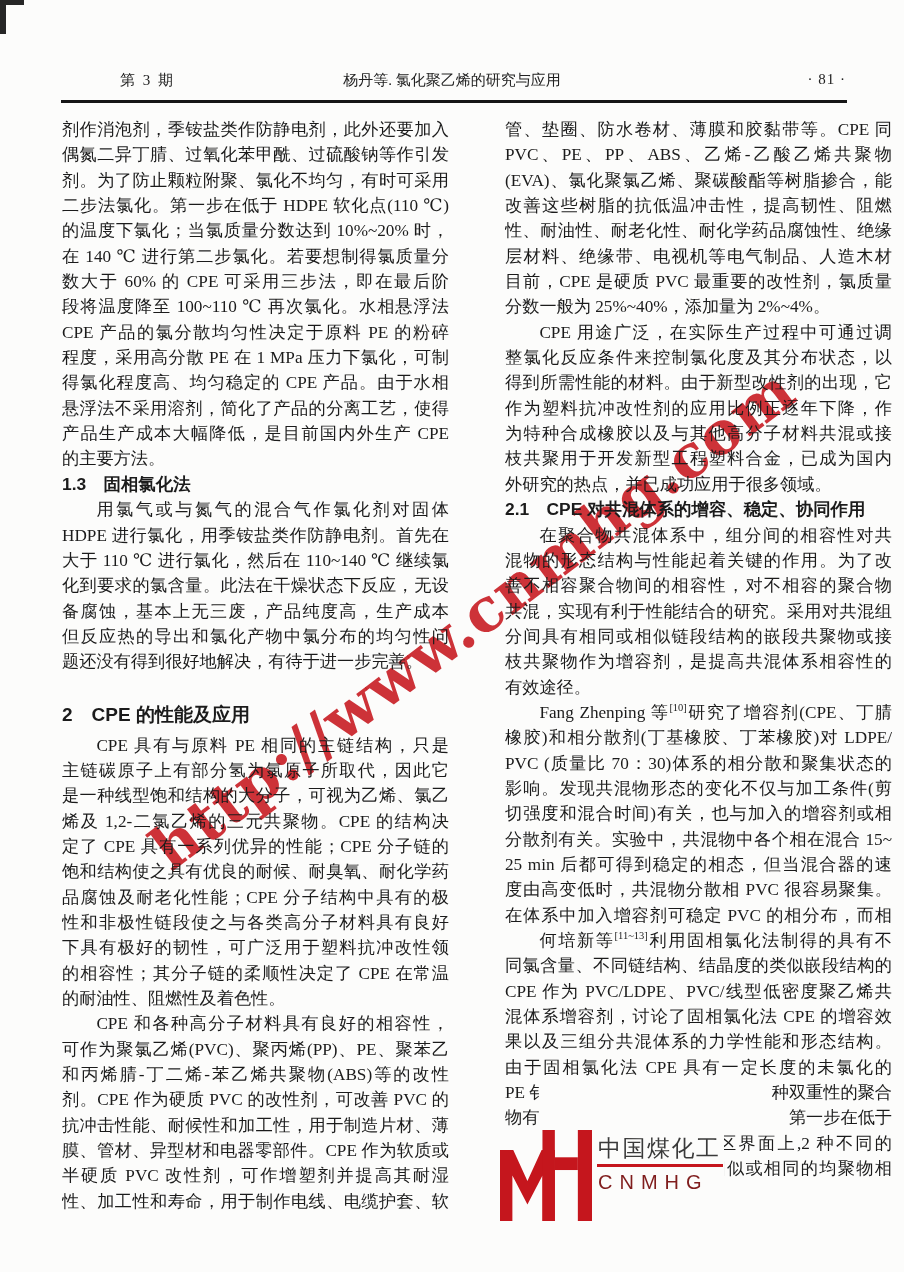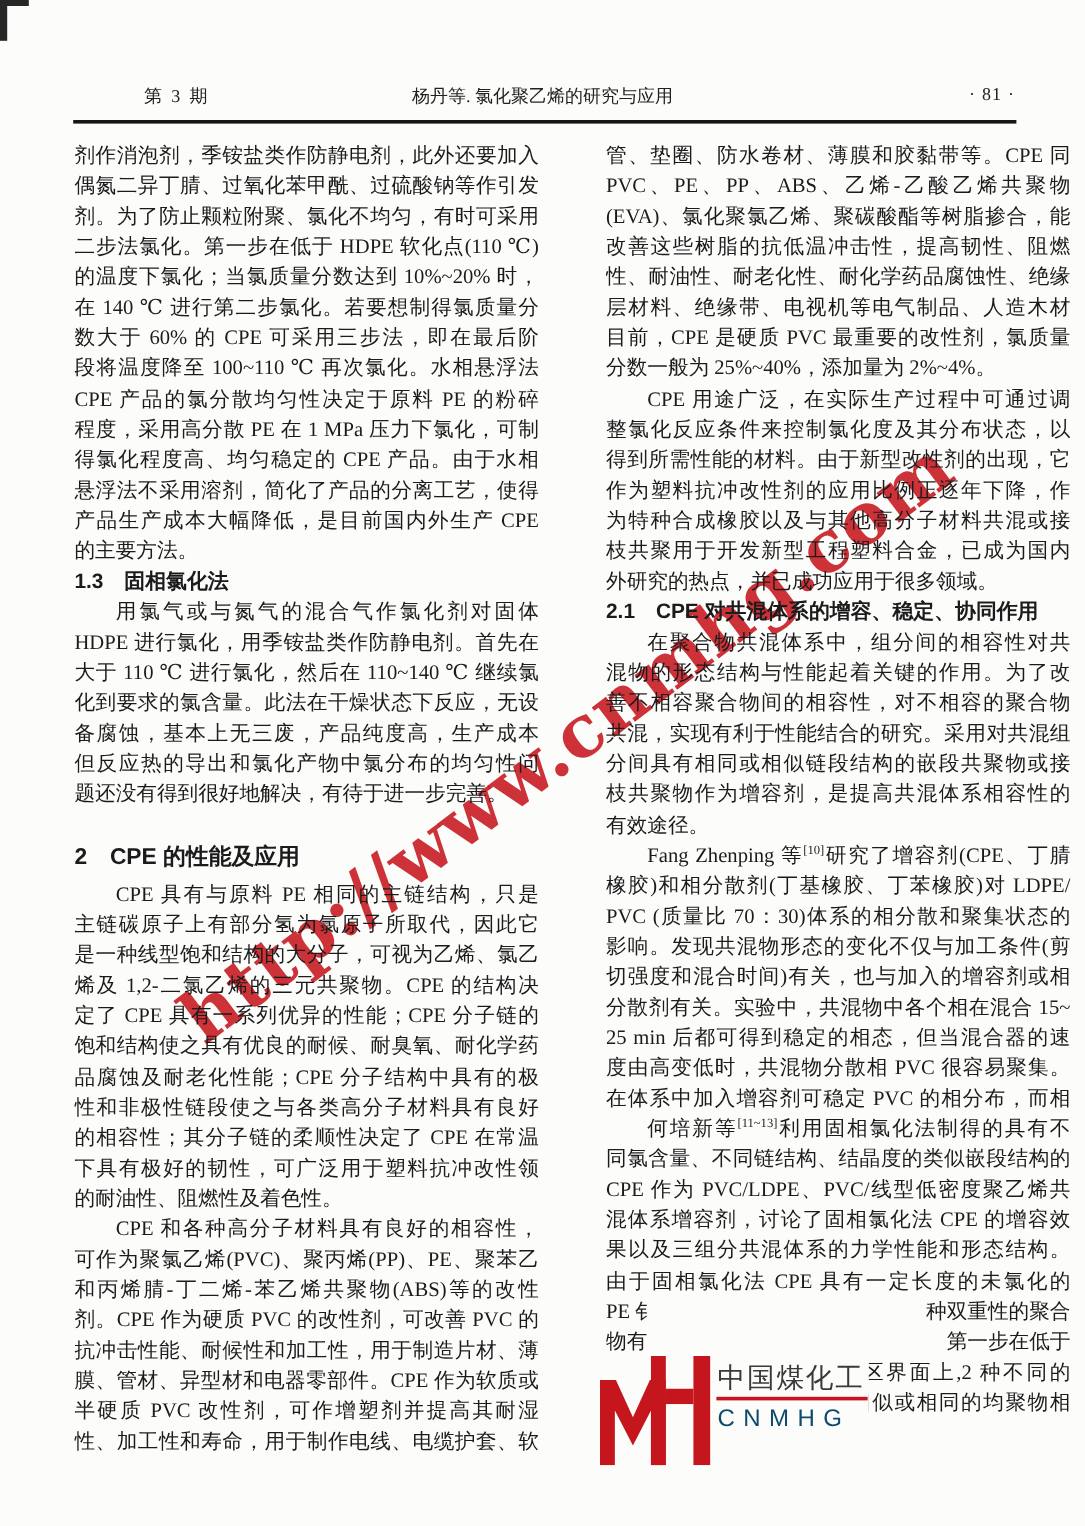--- a/index.html
+++ b/index.html
@@ -39,21 +39,21 @@
   .hd{font-family:"Liberation Sans","DejaVu Sans",sans-serif;font-weight:700;}
   .hd.h3{font-size:17.4px;height:25.35px;line-height:25.35px;}
   .hd.h2{font-size:19px;height:26px;line-height:26px;margin:27px 0 5px 0;}
   
   #logo{position:absolute;left:498px;top:1127px;width:226px;height:97px;background:var(--paper);z-index:3;}
   #logo-mark{position:absolute;left:2px;top:3px;width:92px;height:91px;color:var(--accent);}
   #logo-cn{position:absolute;left:100px;top:6px;font-family:"Liberation Sans","DejaVu Sans",sans-serif;
     font-size:23px;color:#3a3a3a;letter-spacing:1.5px;white-space:nowrap;}
   #logo-underline{position:absolute;left:99px;top:37px;width:126px;height:3px;background:var(--accent);}
   #logo-en{position:absolute;left:100px;top:44px;font-family:"Liberation Sans","DejaVu Sans",sans-serif;
-    font-size:20px;color:#0c4a6e;letter-spacing:7px;white-space:nowrap;}
+    font-size:20px;color:#7f1d1d;letter-spacing:7px;white-space:nowrap;}
 </style>
 </head>
 <body>
 
 <div class="artifact-v"></div>
 <div class="artifact-h"></div>
 
 <div class="hdr" id="hdr-issue">第 3 期</div>
 <div class="hdr" id="hdr-title">杨丹等. 氯化聚乙烯的研究与应用</div>
 <div class="hdr" id="hdr-page">· 81 ·</div>
@@ -91,22 +91,22 @@
     <div class="hd h2">2　CPE 的性能及应用</div>
     <div class="para">
       <div class="ln ind">CPE 具有与原料 PE 相同的主链结构，只是</div>
       <div class="ln">主链碳原子上有部分氢为氯原子所取代，因此它</div>
       <div class="ln">是一种线型饱和结构的大分子，可视为乙烯、氯乙</div>
       <div class="ln">烯及 1,2-二氯乙烯的三元共聚物。CPE 的结构决</div>
       <div class="ln">定了 CPE 具有一系列优异的性能；CPE 分子链的</div>
       <div class="ln">饱和结构使之具有优良的耐候、耐臭氧、耐化学药</div>
       <div class="ln">品腐蚀及耐老化性能；CPE 分子结构中具有的极</div>
       <div class="ln">性和非极性链段使之与各类高分子材料具有良好</div>
+      <div class="ln">下具有极好的韧性，可广泛用于塑料抗冲改性领</div>
       <div class="ln">的相容性；其分子链的柔顺性决定了 CPE 在常温</div>
-      <div class="ln">下具有极好的韧性，可广泛用于塑料抗冲改性领</div>
       <div class="ln nj">的耐油性、阻燃性及着色性。</div>
     </div>
     <div class="para">
       <div class="ln ind">CPE 和各种高分子材料具有良好的相容性，</div>
       <div class="ln">可作为聚氯乙烯(PVC)、聚丙烯(PP)、PE、聚苯乙烯</div>
       <div class="ln">和丙烯腈-丁二烯-苯乙烯共聚物(ABS)等的改性</div>
       <div class="ln">剂。CPE 作为硬质 PVC 的改性剂，可改善 PVC 的</div>
       <div class="ln">抗冲击性能、耐候性和加工性，用于制造片材、薄</div>
       <div class="ln">膜、管材、异型材和电器零部件。CPE 作为软质或</div>
       <div class="ln">半硬质 PVC 改性剂，可作增塑剂并提高其耐湿</div>

